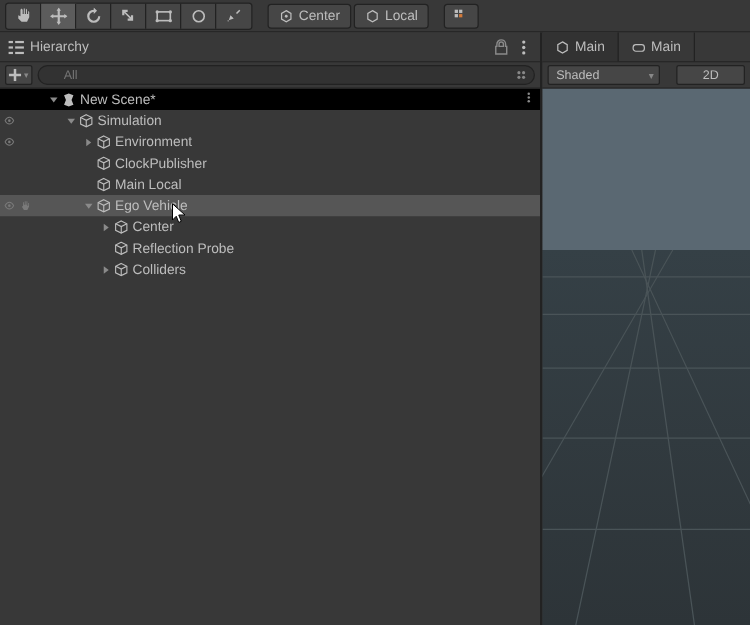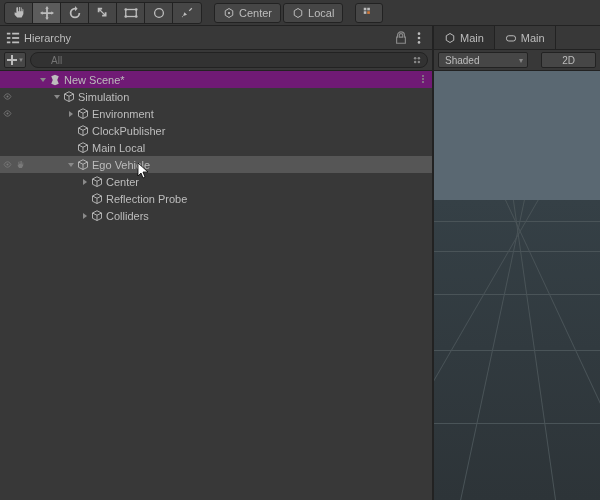--- a/index.html
+++ b/index.html
@@ -20,21 +20,21 @@
 .header-ico { width:14px; height:14px; fill:#bdbdbd; }
 .search-row { height:21px; background:#383838; display:flex; align-items:center; padding:0 4px; gap:4px; border-bottom:1px solid #222; }
 .add-btn { width:22px; height:16px; background:#464646; border:1px solid #222; border-radius:2px; display:flex; align-items:center; justify-content:center; cursor:pointer; }
 .add-btn svg { width:10px; height:10px; fill:#bdbdbd; }
 .search-input { flex:1; height:16px; background:#323232; border:1px solid #222; border-radius:8px; padding:0 18px 0 20px; color:#888; font-size:10px; outline:none; position:relative; }
 .search-wrap { flex:1; position:relative; display:flex; align-items:center; }
 .search-wrap .sicon { position:absolute; left:6px; width:10px; height:10px; fill:#888; }
 .search-wrap .eicon { position:absolute; right:6px; width:10px; height:10px; fill:#888; }
 .tree { flex:1; overflow:auto; position:relative; }
 .row { height:17px; display:flex; align-items:center; position:relative; cursor:pointer; }
-.row.scene { background:#701a75;text-align:center; }
+.row.scene { background:#000000;text-align:center; }
 .row.selected { background:#565656; }
 .vis-col { width:32px; display:flex; align-items:center; justify-content:flex-start; padding-left:2px; gap:2px; }
 .vis-col svg { width:11px; height:11px; fill:#7a7a7a; }
 .indent { display:inline-block; }
 .arrow { width:10px; display:inline-flex; align-items:center; justify-content:center; }
 .arrow svg { width:8px; height:8px; fill:#8a8a8a; }
 .entity-ico { width:14px; height:14px; margin-right:2px; display:inline-flex; align-items:center; justify-content:center; }
 .entity-ico svg { width:12px; height:12px; fill:#bdbdbd; }
 .unity-ico svg { fill:#bdbdbd; }
 .row-label { font-size:11px; color:#bdbdbd; }

